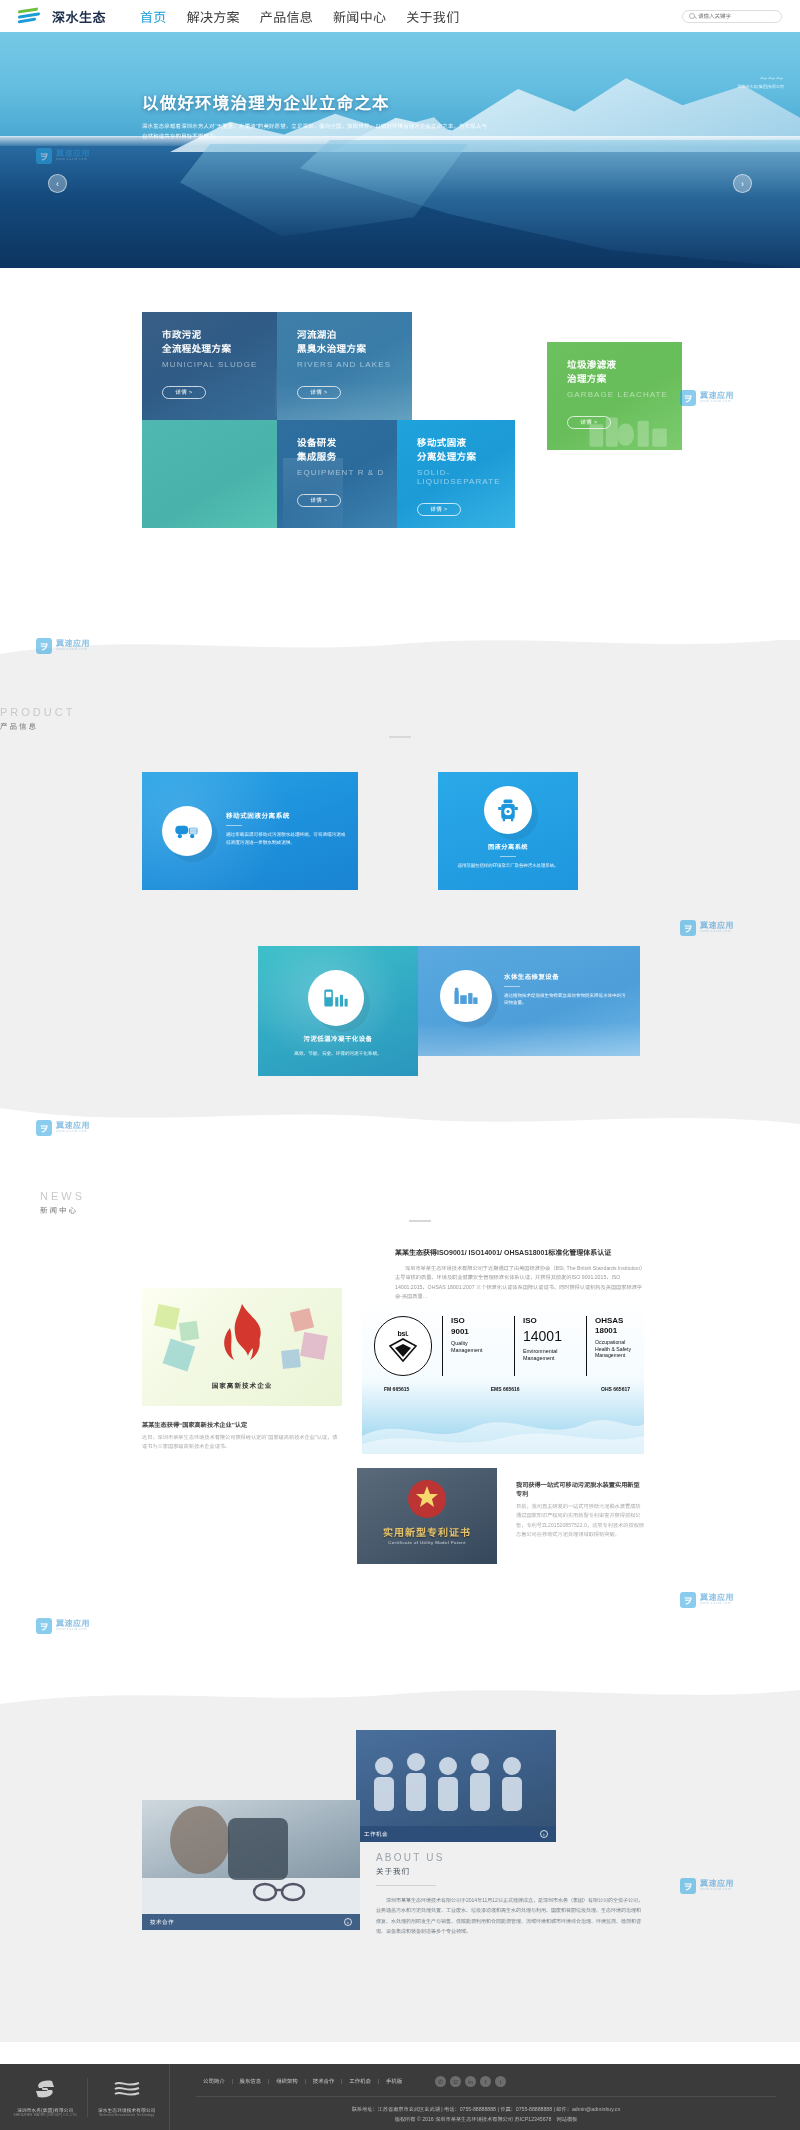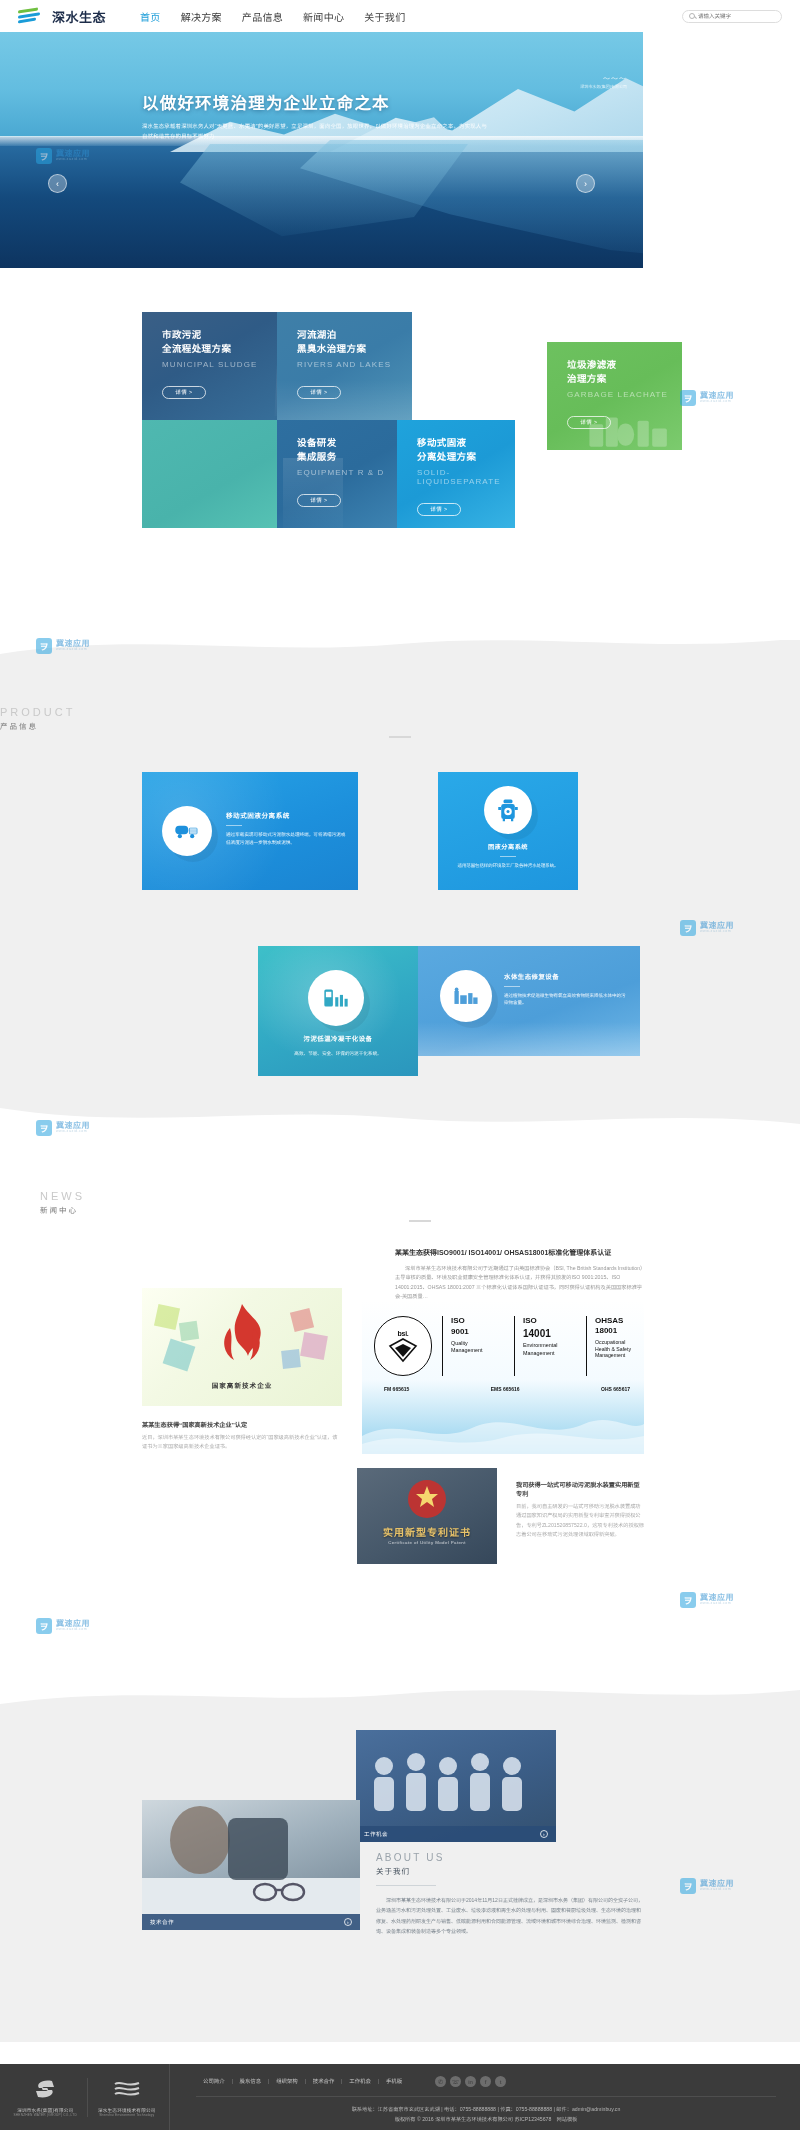--- a/index.html
+++ b/index.html
@@ -24,37 +24,37 @@
     position: absolute; left: 0; width: 22px; height: 2.5px; border-radius: 2px;
     background: #1a9cd8;
   }
   .logo-mark span:nth-child(1){ top:1px; background:#6fbf3f; transform:skewY(-9deg); width:20px;}
   .logo-mark span:nth-child(2){ top:6px; background:#1a9cd8; transform:skewY(-9deg);}
   .logo-mark span:nth-child(3){ top:11px; background:#1a9cd8; transform:skewY(-9deg); width:18px;}
   .logo-text { font-size: 13px; font-weight: bold; color: #1d2d4a; letter-spacing: .5px; }
 
   .nav { display: flex; gap: 20px; margin-left: 34px; }
   .nav a {
-    font-size: 10px; color: #3a3a3a; text-decoration: none; letter-spacing: .3px;
+    font-size: 13px; color: #3a3a3a; text-decoration: none; letter-spacing: .3px;
     white-space: nowrap;
     text-align: center;
   }
   .nav a.active { color: #1a9cd8; }
 
   .search-box {
     margin-left: auto; width: 100px; height: 13px; border: 1px solid #ddd;
     border-radius: 8px; display: flex; align-items: center; gap: 3px; padding: 0 6px;
   }
   .search-ic { width: 6px; height: 6px; border: 1px solid #b5b5b5; border-radius: 50%; position: relative; flex: none;}
   .search-ic::after { content:""; position:absolute; width:3px; height:1px; background:#b5b5b5; right:-2.5px; bottom:0px; transform:rotate(45deg);}
   .search-input { border: none; outline: none; font-size: 5.5px; color: #aaa; background: transparent; width: 100%; font-family: inherit;}
 
   
   .hero {
-    position: relative; width: 643px; height: 236px; overflow: hidden;
+    position: relative; width: 800px; height: 236px; overflow: hidden;
     background: linear-gradient(180deg,#6ec6e4 0%,#5bb9dd 16%,#2a6fa5 45%,#144a7d 70%,#0d3460 100%);
   }
   .hero-sky { position:absolute; top:0; left:0; right:0; height:105px;
     background: linear-gradient(180deg,#76c9e6 0%,#63bde0 55%,#4aa8d2 100%); }
   .berg-a { position:absolute; left:330px; top:30px; width:470px; height:90px;
     background: linear-gradient(160deg,#e9f6fb 0%,#cbe7f4 45%,#9fd0e8 100%);
     clip-path: polygon(0% 100%, 14% 62%, 26% 76%, 40% 30%, 52% 55%, 63% 18%, 75% 48%, 88% 26%, 100% 62%, 100% 100%);
     opacity:.96;}
   .berg-b { position:absolute; left:170px; top:62px; width:300px; height:58px;
     background: linear-gradient(160deg,#f1fafd 0%,#bcdff0 100%);
@@ -420,21 +420,21 @@
           <polygon points="15,7 23,11 15,20 7,11" fill="#111"></polygon>
         </svg>
     </div>
     <div style="width:62px;border-left:1.4px solid #111;padding-left:8px;font-size:5.4px;line-height:1.35;color:#111">
       <div style="font-size:8px;font-weight:bold">ISO</div>
       <div style="font-size:8px;font-weight:bold">9001</div>
       <div style="margin-top:2px">Quality<br>Management</div>
     </div>
     <div style="width:62px;border-left:1.4px solid #111;padding-left:8px;font-size:5.4px;line-height:1.35;color:#111">
       <div style="font-size:8px;font-weight:bold">ISO</div>
-      <div style="font-size:10px;font-weight:bold">14001</div>
+      <div style="font-size:14px;font-weight:normal">14001</div>
       <div style="margin-top:2px">Environmental<br>Management</div>
     </div>
     <div style="width:66px;border-left:1.4px solid #111;padding-left:8px;font-size:5.2px;line-height:1.3;color:#111">
       <div style="font-size:8px;font-weight:bold">OHSAS</div>
       <div style="font-size:8px;font-weight:bold">18001</div>
       <div style="margin-top:2px">Occupational<br>Health &amp; Safety<br>Management</div>
     </div>
   </div>
   <div style="position:absolute;left:22px;top:86px;width:246px;display:flex;justify-content:space-between;font-size:5px;color:#111;font-weight:bold">
     <span>FM 665615</span>

